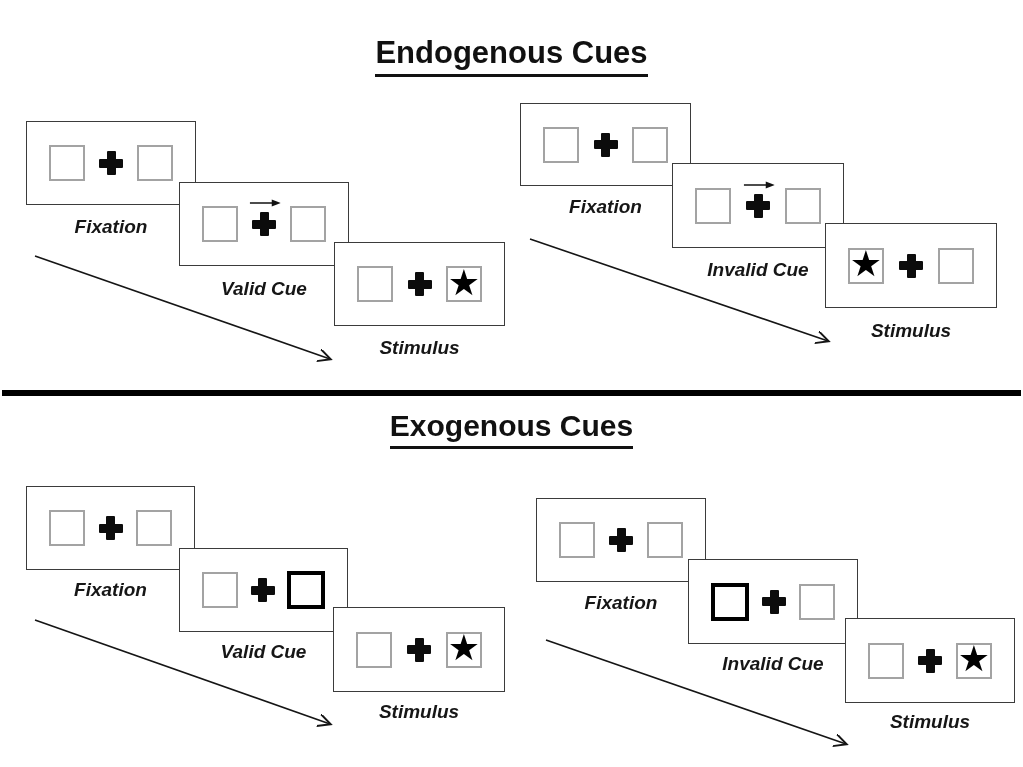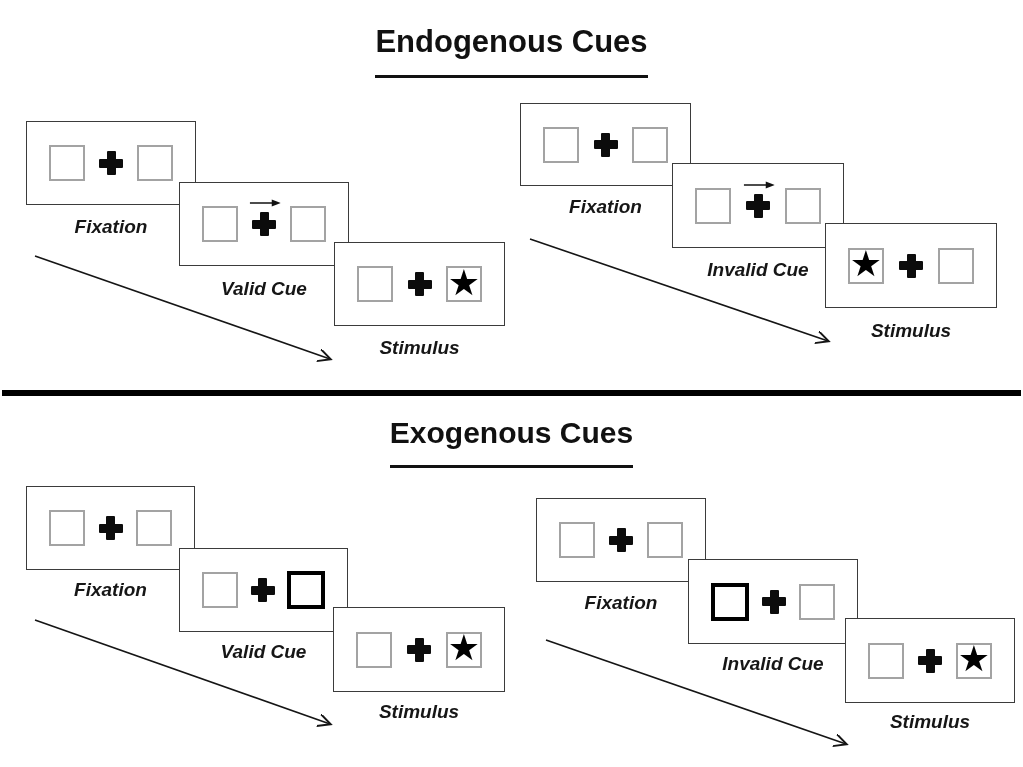--- a/index.html
+++ b/index.html
@@ -5,21 +5,21 @@
   html,body { margin:0; padding:0; background:#fff; }
   .canvas {
     position:relative; width:1023px; height:767px; background:#ffffff;
     font-family:"Liberation Sans","DejaVu Sans",sans-serif; overflow:hidden;
   }
   .section-title {
     position:absolute; left:0; width:1023px; text-align:center;
     font-weight:bold; font-size:31px; color:#111; letter-spacing:0px;
   }
   .section-title .underlined {
-    display:inline-block; border-bottom:3px solid #111; padding-bottom:15px;
+    display:inline-block; border-bottom:3px solid #111; padding-bottom:3px;margin-top:11px;
   }
   .divider {
     position:absolute; left:2px; top:390px; width:1019px; height:6px; background:#000;
   }
   .panel {
     position:absolute; background:#fff; border:1px solid #3b3b3b; box-sizing:border-box;
     display:flex; align-items:center; justify-content:space-between; padding:0 22px;
   }
   .box {
     width:36px; height:36px; box-sizing:border-box; border:2px solid #a3a3a3;
@@ -138,21 +138,21 @@
     </div>
     <div class="panel-label" style="left:825px; top:320px; width:172px;">Stimulus</div>
 
     <svg class="time-arrow" style="left:525px; top:233px;" width="312" height="115">
       <line x1="5" y1="6" x2="303" y2="108" stroke="#151515" stroke-width="1.6" marker-end="url(#ah)"></line>
     </svg>
   </div>
 
   <div class="divider"></div>
 
-  <div class="section-title" style="top:416px; font-size:30px;">
+  <div class="section-title" style="top:398px; font-size:30px;">
     <span class="underlined">Exogenous Cues</span>
   </div>
 
   <div>
     <div class="panel z1" style="left:26px; top:486px; width:169px; height:84px;">
       <div class="box"></div>
       <div class="center">
           <span class="cross"></span>
         </div>
       <div class="box"></div>

